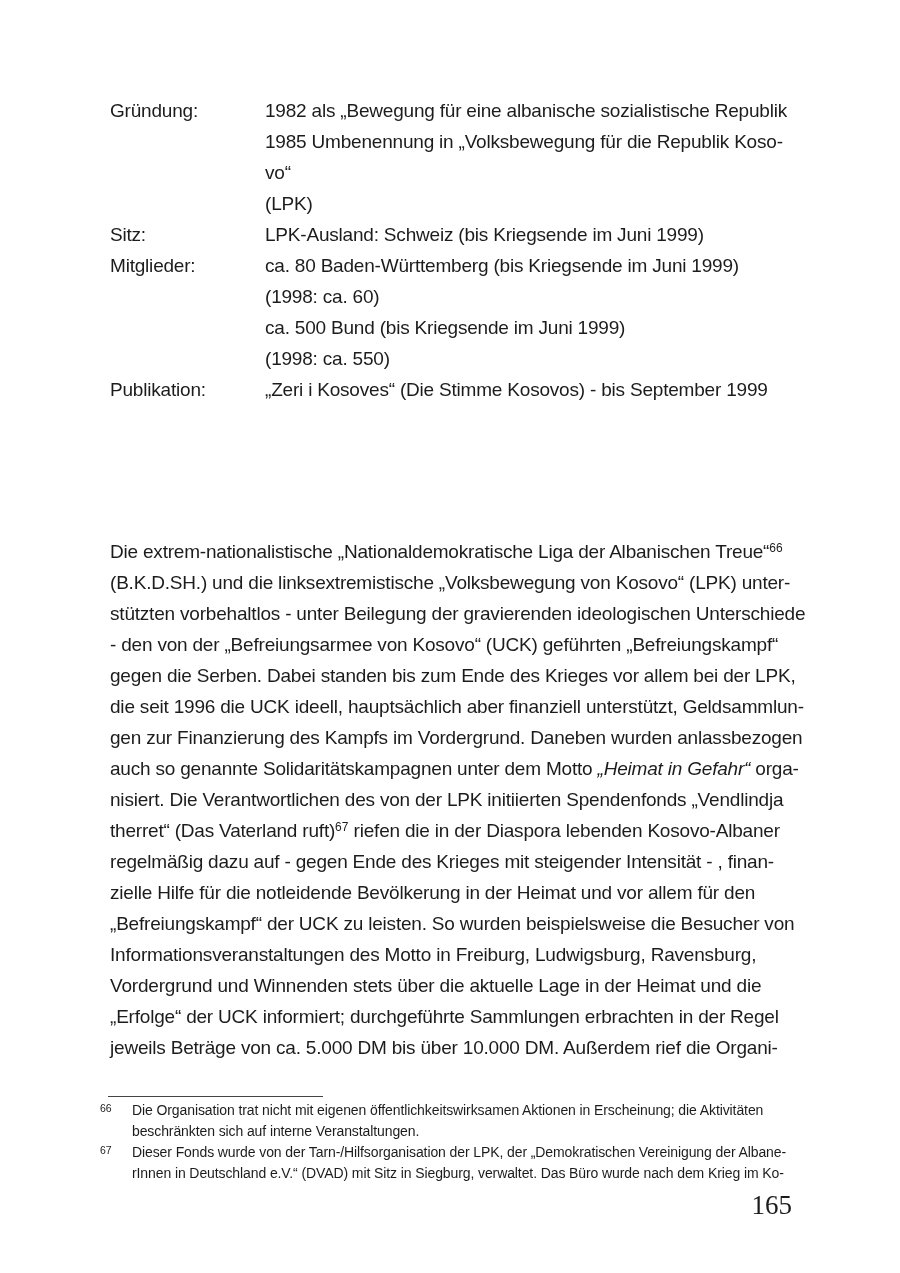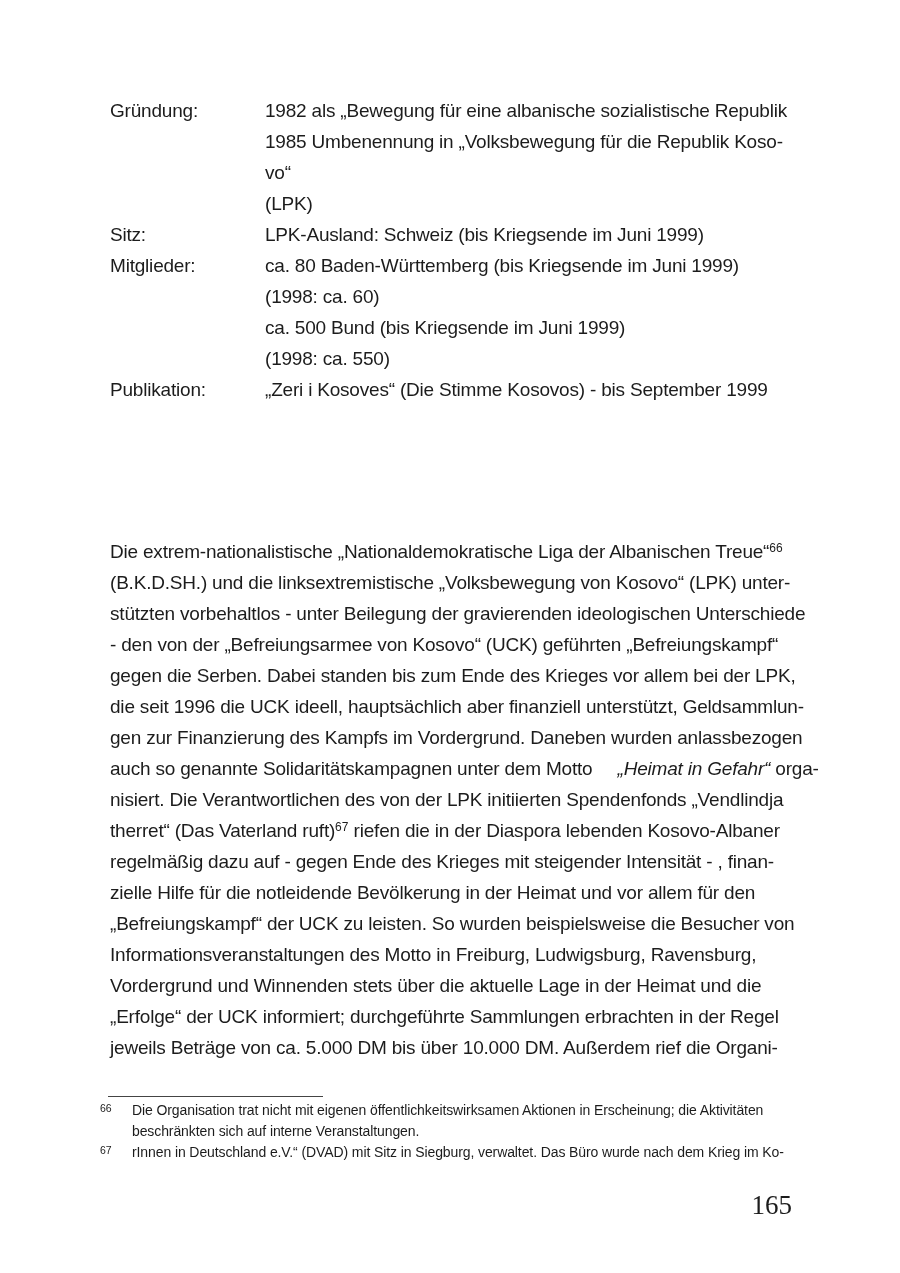--- a/index.html
+++ b/index.html
@@ -24,21 +24,21 @@
   .dl-label { white-space: nowrap; }
   .dl-line { white-space: nowrap; }
   
   .bodyp {
     position: absolute;
     left: 110px; top: 536px; width: 720px;
     font-size: 19px; line-height: 31px; letter-spacing: -0.2px;
   }
   .b-line { white-space: nowrap; }
   .seg-b { font-weight: normal; }
-  .seg-i { font-style: italic; margin-left: 20px; }
+  .seg-i { font-style: italic; }
   sup.seg-sup {
     font-size: 12px; letter-spacing: 0;
     position: relative; top: 1px; line-height: 0;
   }
   
   .fnsec {
     position: absolute;
     left: 110px; top: 1096px; width: 700px;
   }
   .fn-rule {
@@ -130,20 +130,21 @@
         <div class="fn">
           <span class="fn-marker">66</span>
           <div class="fn-body">
             <div class="fn-line">Die Organisation trat nicht mit eigenen öffentlichkeitswirksamen Aktionen in Erscheinung; die Aktivitäten</div>
             <div class="fn-line">beschränkten sich auf interne Veranstaltungen.</div>
           </div>
         </div>
         <div class="fn">
           <span class="fn-marker">67</span>
           <div class="fn-body">
+            <div class="fn-line">Dieser Fonds wurde von der Tarn-/Hilfsorganisation der LPK, der „Demokratischen Vereinigung der Albane-</div>
             <div class="fn-line">rInnen in Deutschland e.V.“ (DVAD) mit Sitz in Siegburg, verwaltet. Das Büro wurde nach dem Krieg im Ko-</div>
           </div>
         </div>
       </div>
   </div>
 
   <div class="pageno">165</div>
 
 </div>
 

